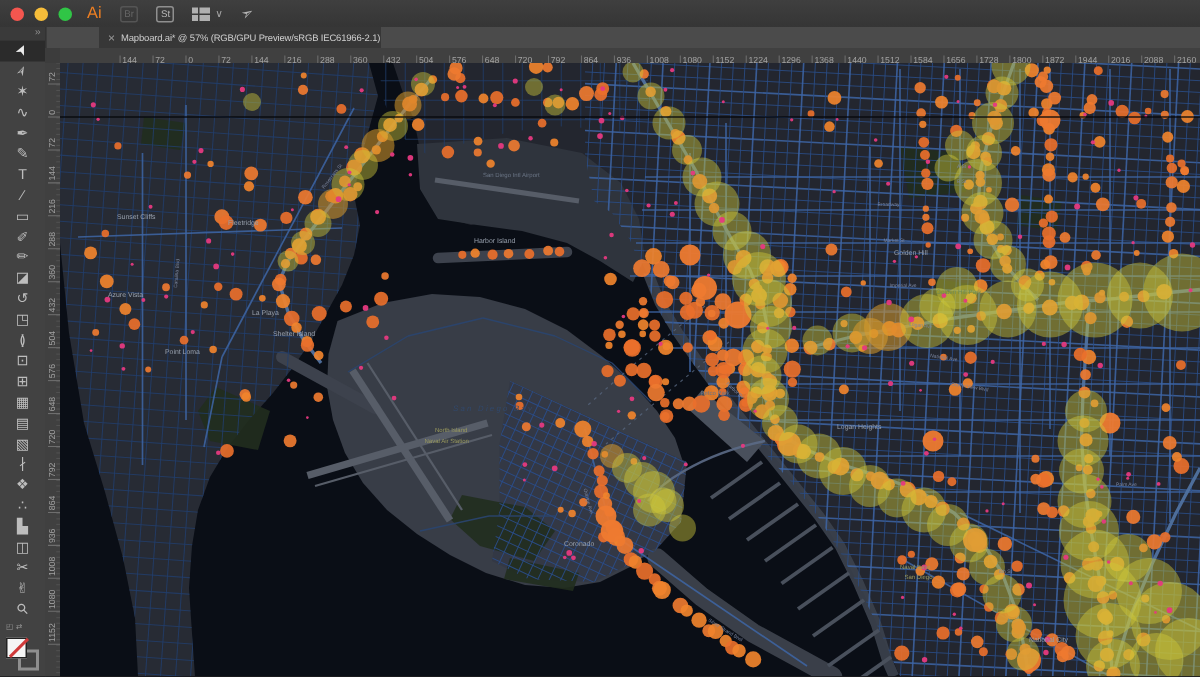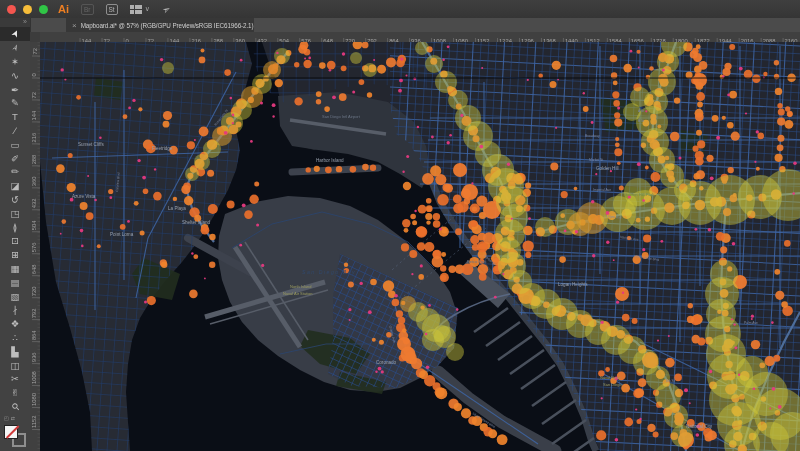--- a/index.html
+++ b/index.html
@@ -3,21 +3,21 @@
 <meta charset="utf-8">
 <style>
   html,body{margin:0;padding:0;background:#222;}
   #app{position:relative;width:800px;height:451px;overflow:hidden;background:#2b2b2b;
        font-family:"Liberation Sans","DejaVu Sans",sans-serif;user-select:none;}
   
   #titlebar{position:absolute;left:0;top:0;width:800px;height:18px;
     background:linear-gradient(#3f3f3f,#353535);border-bottom:1px solid #2a2a2a;
     display:flex;align-items:center;}
   .tl{width:9px;height:9px;border-radius:50%;margin-left:7px;}
-  #app-logo{margin-left:10px;font-weight:bold;font-size:11px;letter-spacing:0;}
+  #app-logo{margin-left:10px;font-weight:normal;font-size:11px;letter-spacing:0;}
   .tb-icon{margin-left:12px;font-size:8px;color:#9a9a9a;display:flex;align-items:center;height:12px;}
   .tb-box{border:1px solid #8f8f8f;border-radius:2px;padding:0 2px;height:9px;line-height:9px;font-size:6.5px;color:#b5b5b5;}
   .tb-box.dim{border-color:#555;color:#666;}
   .ws-icon{display:inline-grid;grid-template-columns:4px 7px;grid-gap:1px;}
   .ws-icon i{background:#b0b0b0;height:4px;display:block;}
   .chev{color:#a5a5a5;font-size:7px;margin-left:3px;}
   .share{color:#b5b5b5;font-size:10px;transform:rotate(-28deg);display:inline-block;}
   
   #tabbar{position:absolute;left:30px;top:18px;width:770px;height:14px;background:#4b4b4b;
     border-bottom:1px solid #2c2c2c;display:flex;}

